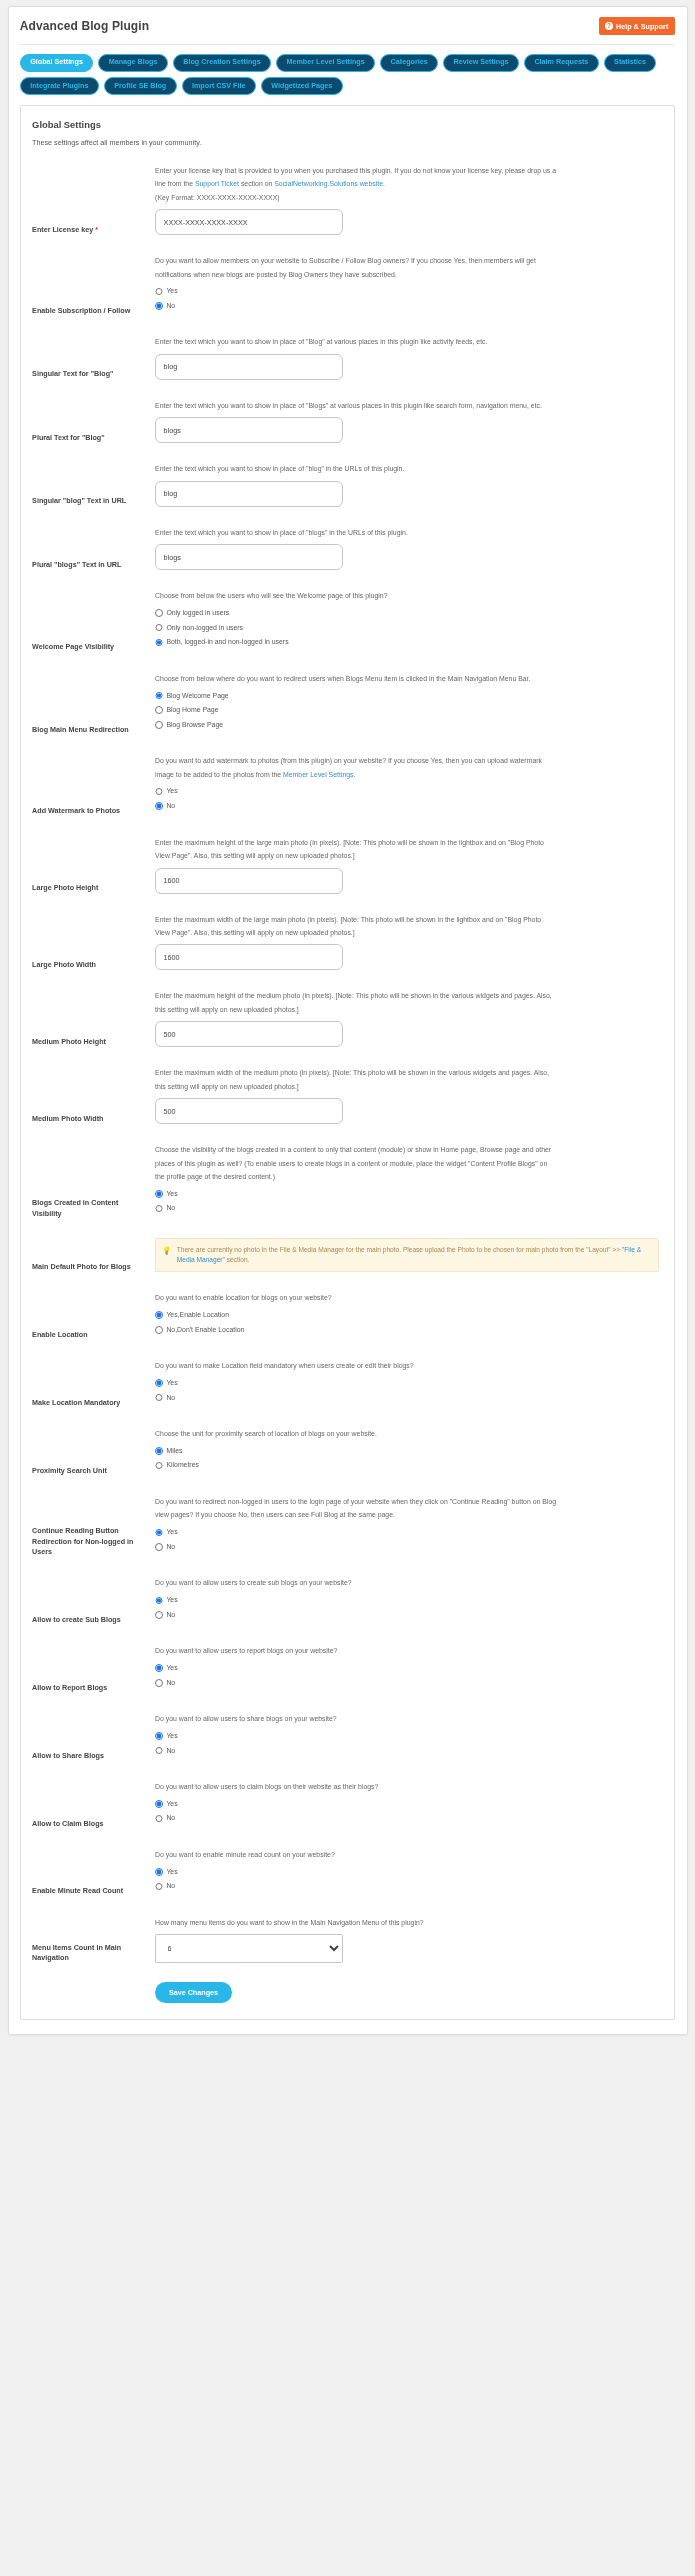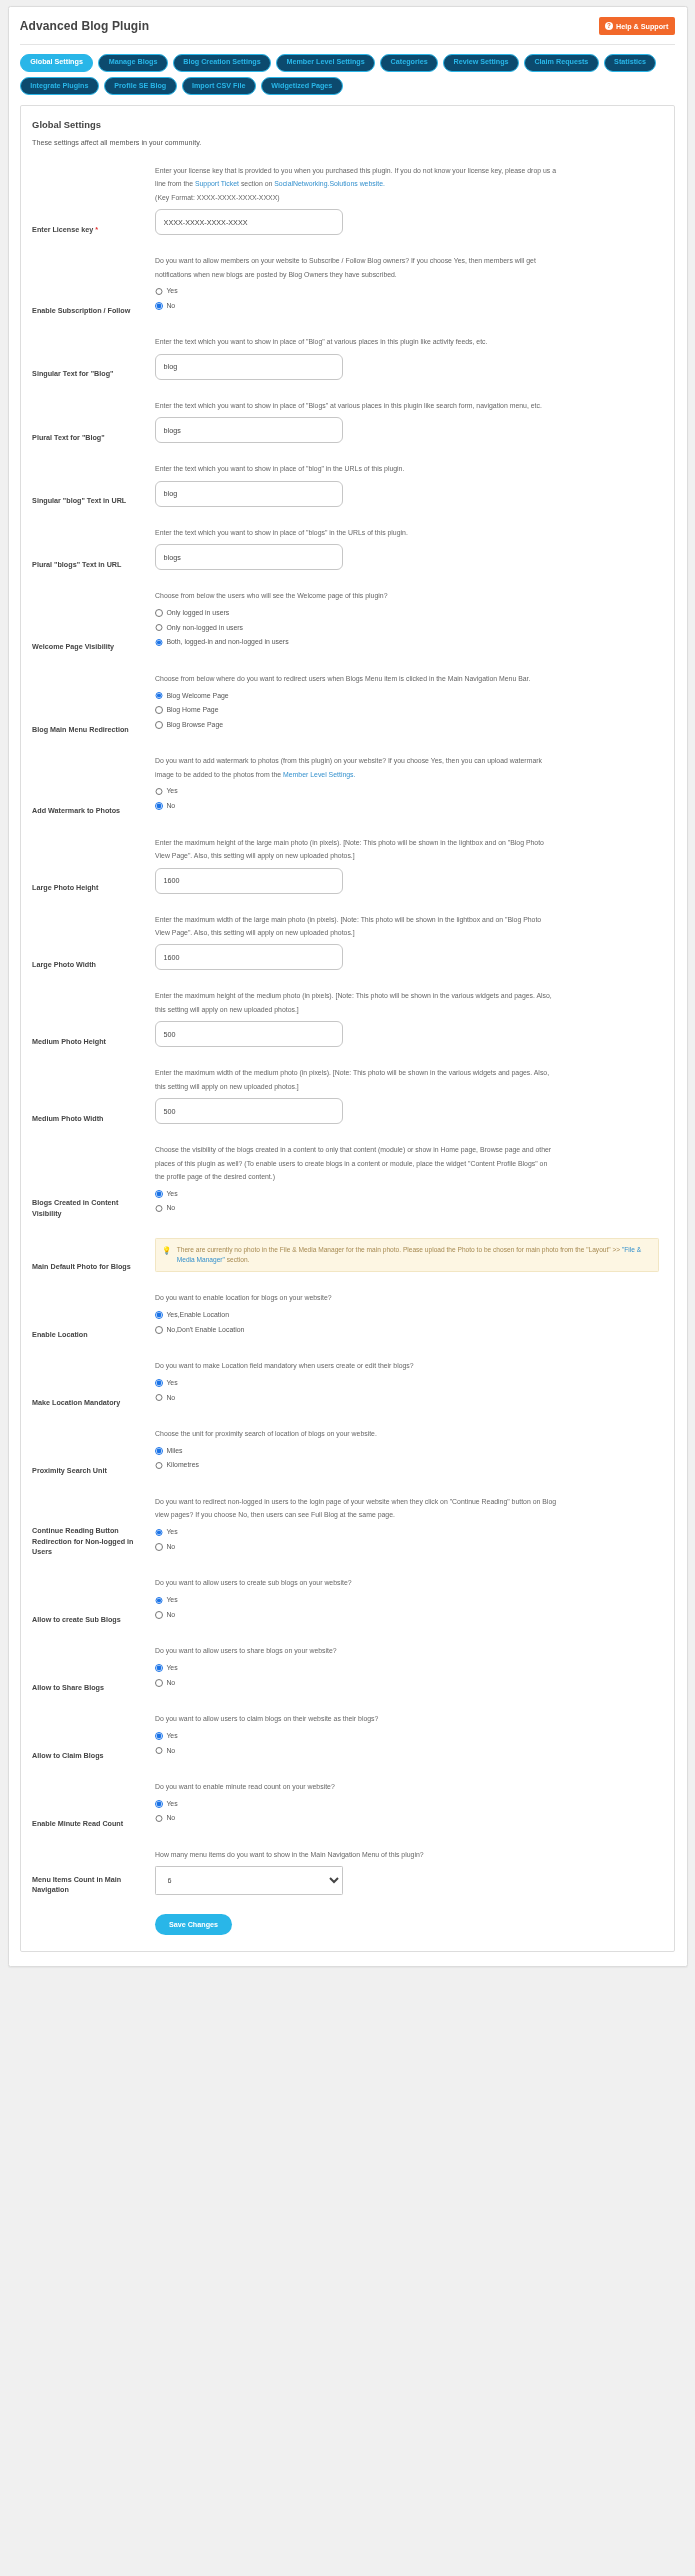--- a/index.html
+++ b/index.html
@@ -534,20 +534,36 @@
               </label>
               <label class="radio-opt">
                 <input type="radio" name="subblogs" style="">
                 <span>No</span>
               </label>
             </div>
         </div>
       </div>
 
 
+      <div class="field-row">
+        <div class="field-label">Allow to Report Blogs</div>
+        <div class="field-body">
+          <div class="field-desc">Do you want to allow users to report blogs on your website?</div>
+          <div class="radio-group">
+              <label class="radio-opt">
+                <input type="radio" name="repblogs" checked="" style="">
+                <span>Yes</span>
+              </label>
+              <label class="radio-opt">
+                <input type="radio" name="repblogs" style="">
+                <span>No</span>
+              </label>
+            </div>
+        </div>
+      </div>
 
       <div class="field-row">
         <div class="field-label">Allow to Share Blogs</div>
         <div class="field-body">
           <div class="field-desc">Do you want to allow users to share blogs on your website?</div>
           <div class="radio-group">
               <label class="radio-opt">
                 <input type="radio" name="shareblogs" checked="" style="">
                 <span>Yes</span>
               </label>

